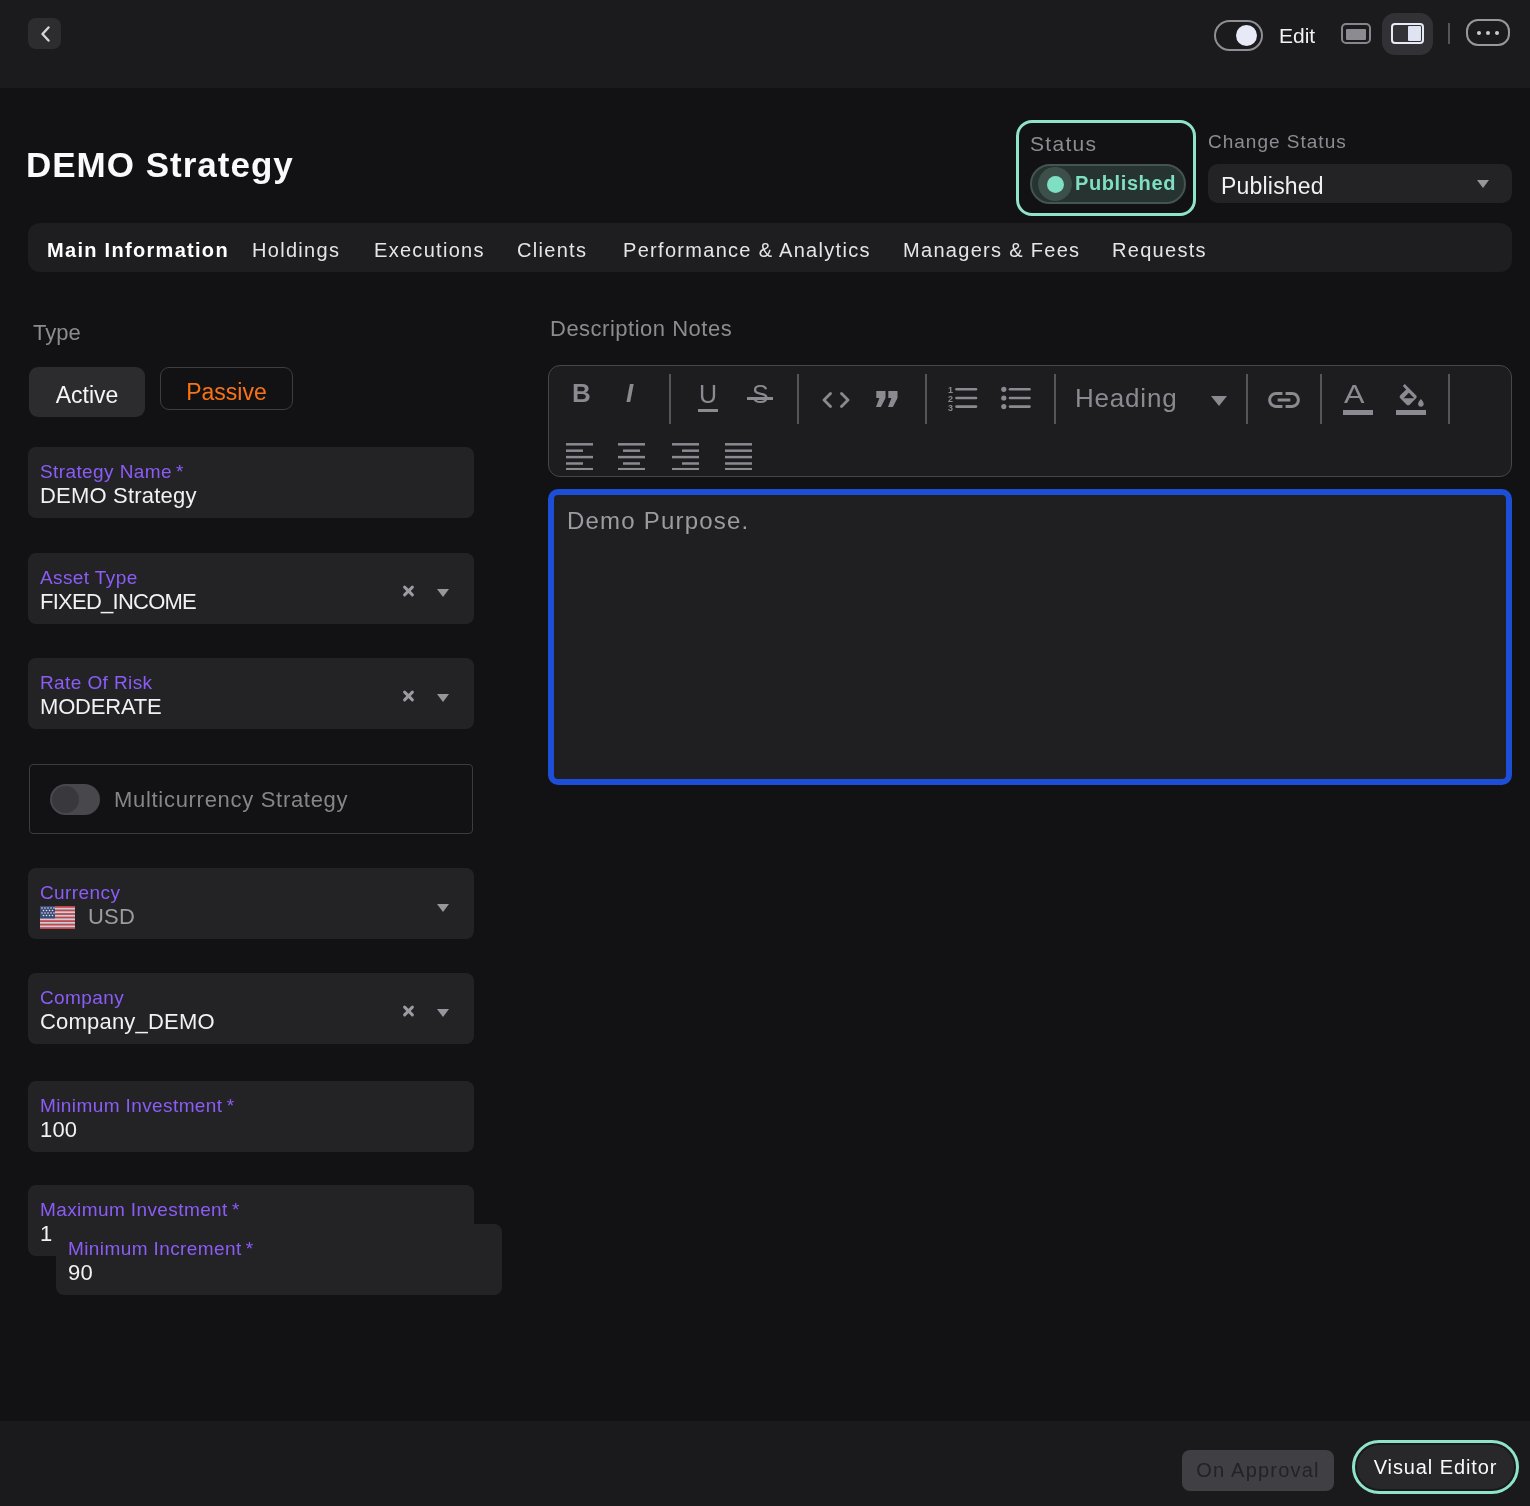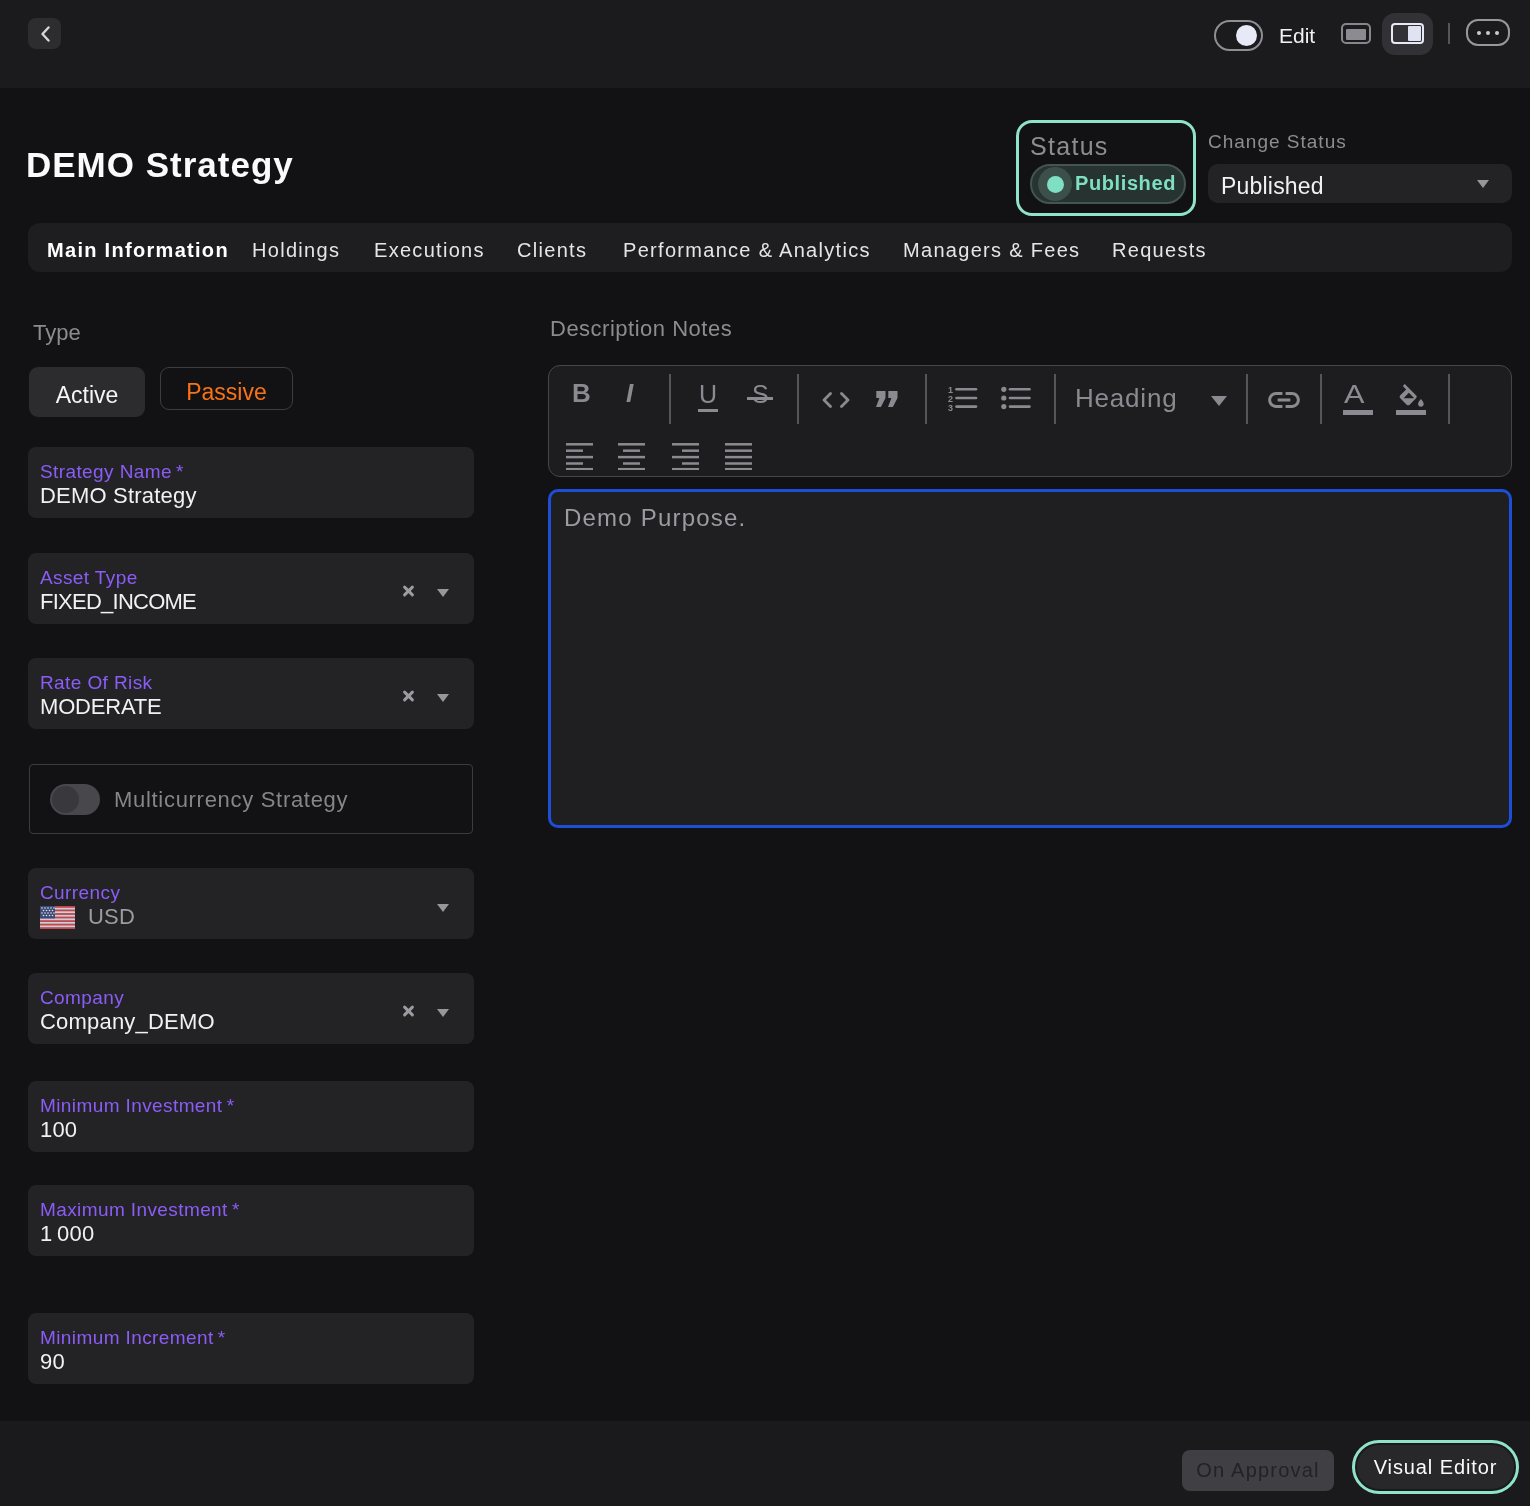--- a/index.html
+++ b/index.html
@@ -15,21 +15,21 @@
   .icon2wrap { position:absolute; left:1382px; top:13px; width:51px; height:42px; background:#323236; border-radius:13px; }
   .icon2 { position:absolute; left:9px; top:10px; width:33px; height:21px; border:2px solid #e8e9f2; border-radius:4px; overflow:hidden; }
   .icon2 .fill { position:absolute; right:1px; top:1px; width:13px; height:15px; background:#dfe3f2; border-radius:1px; }
   .tsep { position:absolute; left:1448px; top:23px; width:2px; height:21px; background:#55555a; }
   .dots { position:absolute; left:1466px; top:19px; width:44px; height:27px; border:2px solid #97979d; border-radius:12px; display:flex; align-items:center; justify-content:center; gap:5px; }
   .dots i { width:4px; height:4px; border-radius:50%; background:#c9c9cf; display:block; }
 
   
   .title { position:absolute; left:26px; top:144px; font-size:35px; line-height:41px; font-weight:bold; color:#fafafc; letter-spacing:1px; }
   .statusbox { position:absolute; left:1016px; top:120px; width:180px; height:96px; border:3px solid #8ee3c9; border-radius:16px; }
-  .statuslbl { position:absolute; left:11px; top:9px; font-size:25px; letter-spacing:1.3px; color:#8c8c92; }
+  .statuslbl { position:absolute; left:11px; top:9px; font-size:21px; letter-spacing:1.3px; color:#8c8c92; }
   .statuspill { position:absolute; left:11px; top:41px; width:156px; height:40px; background:#263331; border:2px solid #44544e; border-radius:20px; display:flex; align-items:center; }
   .sdotring { width:34px; height:34px; border-radius:50%; background:#3c4f49; margin-left:6px; display:flex; align-items:center; justify-content:center; flex:none; }
   .sdot { width:17px; height:17px; border-radius:50%; background:#7fdfc3; }
   .spubtxt { margin-left:3px; font-size:20px; font-weight:bold; color:#7fdfc3; letter-spacing:0.6px; padding-bottom:2px; }
   .cslbl { position:absolute; left:1208px; top:131px; font-size:19px; letter-spacing:1.0px; color:#8c8c92; }
   .csdrop { position:absolute; left:1208px; top:164px; width:304px; height:39px; background:#232326; border-radius:10px; }
   .csdrop .val { position:absolute; left:13px; top:11px; font-size:23px; line-height:23px; letter-spacing:0.2px; color:#f1f1f4; }
   .caret { width:0; height:0; border-left:8px solid transparent; border-right:8px solid transparent; border-top:10px solid #96969c; }
   .csdrop .caret { position:absolute; right:23px; top:16px; border-left:6.5px solid transparent; border-right:6.5px solid transparent; border-top:8px solid #96969c; }
 
@@ -53,21 +53,21 @@
   .field .caret { position:absolute; left:409px; top:36px; border-left:6.5px solid transparent; border-right:6.5px solid transparent; border-top:8px solid #96969c; }
 
   .multibox { position:absolute; left:29px; top:764px; width:444px; height:70px; border:1px solid #3c3c40; border-radius:4px; }
   .mtoggle { position:absolute; left:20px; top:19px; width:50px; height:31px; background:#47474c; border-radius:16px; }
   .mtoggle .knob { position:absolute; left:2px; top:2px; width:27px; height:27px; border-radius:50%; background:#38383d; }
   .multilbl { position:absolute; left:84px; top:24px; font-size:22px; line-height:22px; letter-spacing:0.7px; color:#85858a; }
 
   
   .desclbl { position:absolute; left:550px; top:316px; font-size:22px; letter-spacing:0.5px; color:#8b8b90; }
   .toolbar { position:absolute; left:548px; top:365px; width:964px; height:112px; background:#1d1d20; border:1px solid #46464a; border-radius:12px; }
-  .textarea { position:absolute; left:548px; top:489px; width:964px; height:339px; background:#1f1f22; border:3px solid #1d4ed8; border-radius:10px; }
+  .textarea { position:absolute; left:548px; top:489px; width:964px; height:296px; background:#1f1f22; border:6px solid #1d4ed8; border-radius:10px; }
   .textarea .ph { position:absolute; left:13px; top:12px; font-size:24px; letter-spacing:1.2px; color:#9b9ba1; }
   .tbsep { position:absolute; width:2px; height:50px; background:#55555a; top:8px; }
   .tbtxt { position:absolute; font-size:25px; line-height:25px; color:#8a8a90; }
 
   
   .bottombar { position:absolute; left:0; top:1421px; width:1530px; height:85px; background:#1a1a1d; }
   .btn-onapproval { position:absolute; left:1182px; top:29px; width:152px; height:41px; background:#3f3f44; border-radius:8px; color:#232327; font-size:20px; letter-spacing:1.2px; display:flex; align-items:center; justify-content:center; }
   .ve-ring { position:absolute; left:1352px; top:19px; width:167px; height:54px; border:3.5px solid #8ee3c9; border-radius:27px; padding:2px; }
   .btn-ve { width:100%; height:100%; background:#28282b; border-radius:22px; color:#fafafc; font-size:20px; letter-spacing:0.9px; display:flex; align-items:center; justify-content:center; }
 </style>
@@ -205,21 +205,21 @@
 <div class="field" style="top:1081px;">
   <div class="lbl">Minimum Investment *</div>
   <div class="val">100</div>
 </div>
 
 <div class="field" style="top:1185px;">
   <div class="lbl">Maximum Investment *</div>
   <div class="val">1 000</div>
 </div>
 
-<div class="field" style="top:1313px;">
+<div class="field" style="top:1224px;margin-left:28px;">
   <div class="lbl">Minimum Increment *</div>
   <div class="val">90</div>
 </div>
 
 <div class="desclbl">Description Notes</div>
 
 <div class="toolbar">
   <div class="tbtxt" style="left:23px; top:15px; font-size:26px; font-weight:bold;">B</div>
   <div class="tbtxt" style="left:77px; top:15px; font-size:26px; font-style:italic; font-weight:bold;">I</div>
   <div class="tbsep" style="left:120px;"></div>

